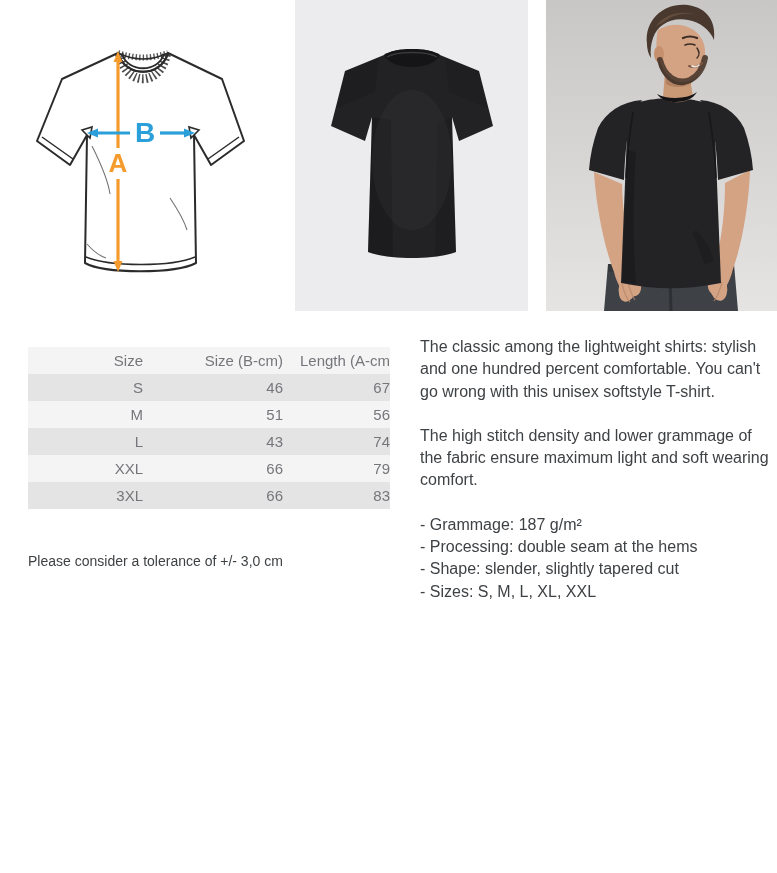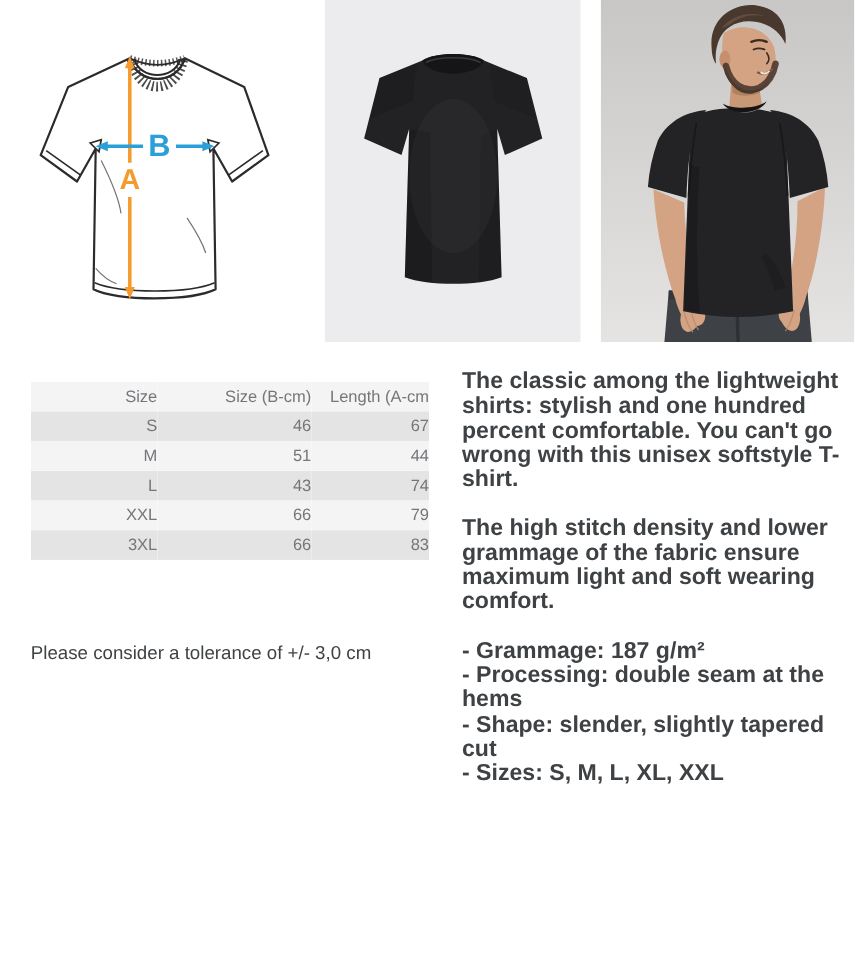--- a/index.html
+++ b/index.html
@@ -18,25 +18,25 @@
   .size-table-wrap { position:absolute; left:28px; top:347px; width:362px; }
   table.size-table { width:362px; border-collapse:collapse; table-layout:fixed;
                      font-size:15px; color:#75767a; }
   table.size-table th, table.size-table td {
     height:27px; text-align:right; font-weight:400; padding:0 0 0 17px;
     white-space:nowrap; overflow:hidden; }
   table.size-table thead tr { background:#f4f4f5; }
   table.size-table tbody tr:nth-child(odd)  { background:#e4e4e5; }
   table.size-table tbody tr:nth-child(even) { background:#f4f4f5; }
 
-  .tolerance-note { position:absolute; left:28px; top:584px; font-size:17px; color:#3f4245; }
+  .tolerance-note { position:absolute; left:28px; top:553px; font-size:14px; color:#3f4245; }
 
   
   .description { position:absolute; left:420px; top:336px; width:357px;
-                 font-size:21px; line-height:22.3px; color:#3f4245;font-weight:bold; }
+                 font-size:16px; line-height:22.3px; color:#3f4245; }
   .description p { margin:0 0 22px 0; }
   .description ul { list-style:none; }
   .description li { display:block; }
 </style>
 </head>
 <body>
 
 <div class="page">
 
   <div class="diagram-box">
@@ -180,21 +180,21 @@
 
           <tr>
             <td>S</td>
             <td>46</td>
             <td>67</td>
           </tr>
 
           <tr>
             <td>M</td>
             <td>51</td>
-            <td>44</td>
+            <td>56</td>
           </tr>
 
           <tr>
             <td>L</td>
             <td>43</td>
             <td>74</td>
           </tr>
 
 
           <tr>

